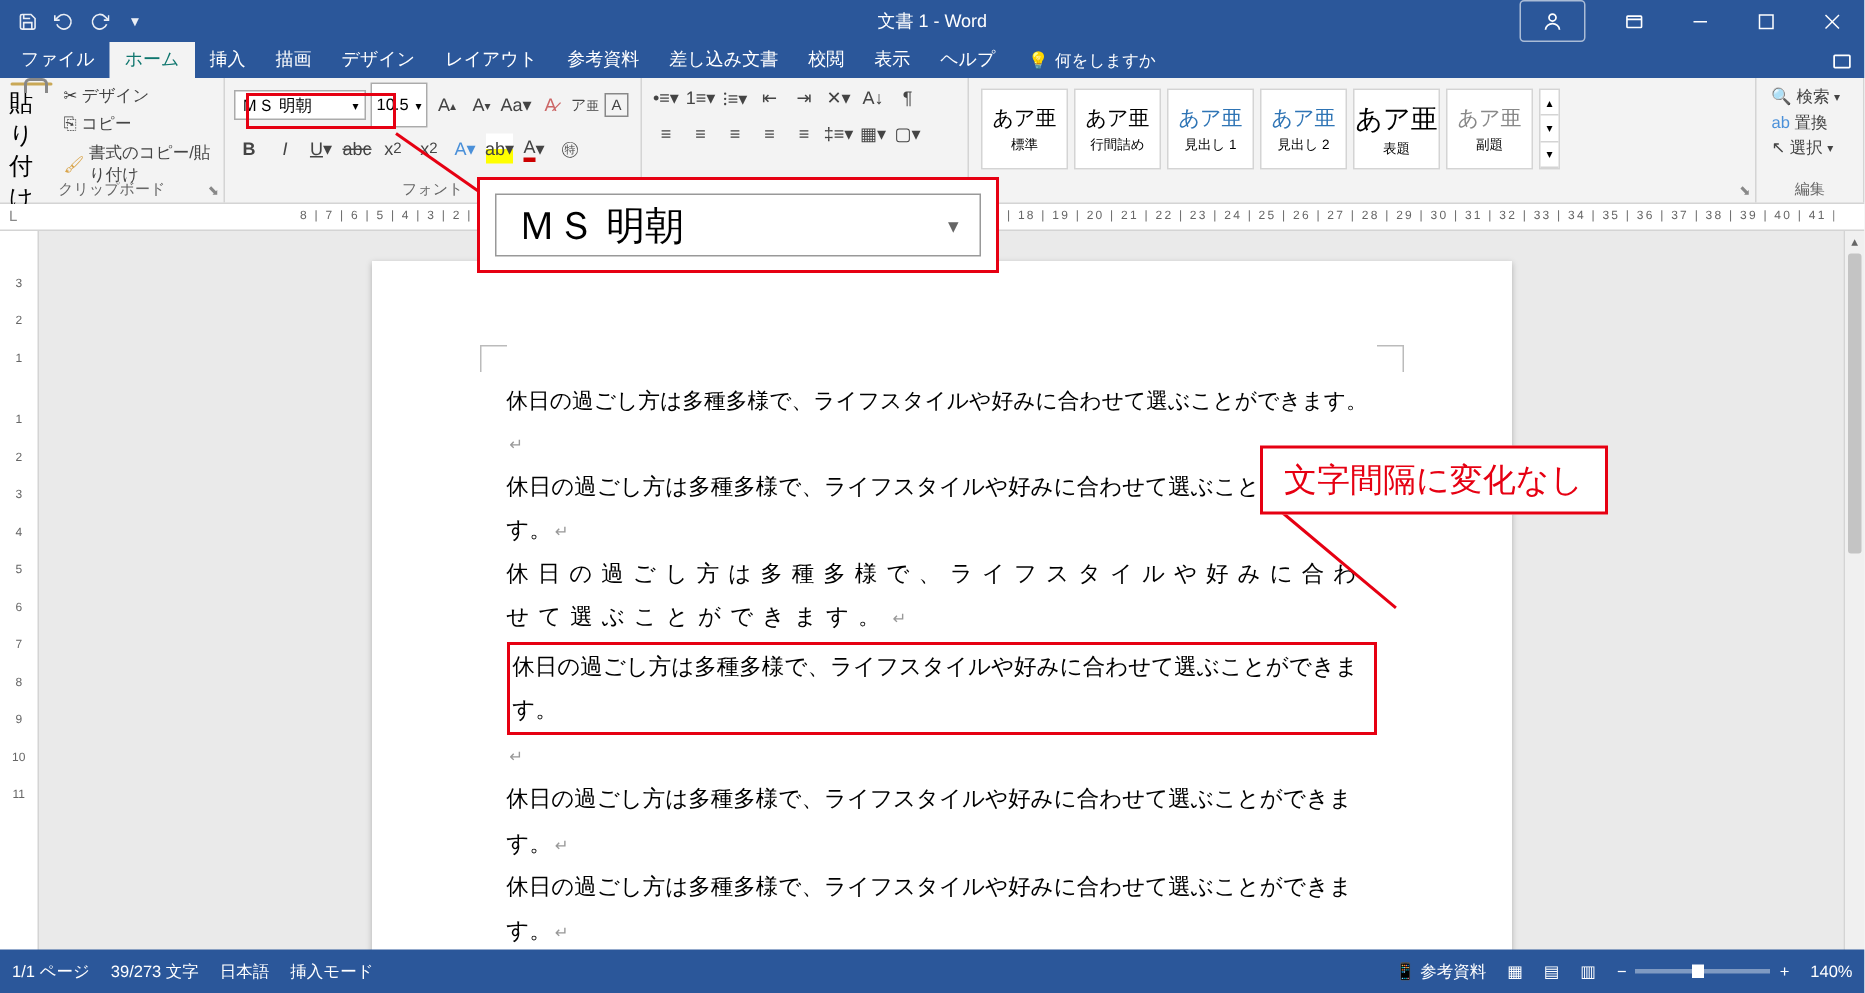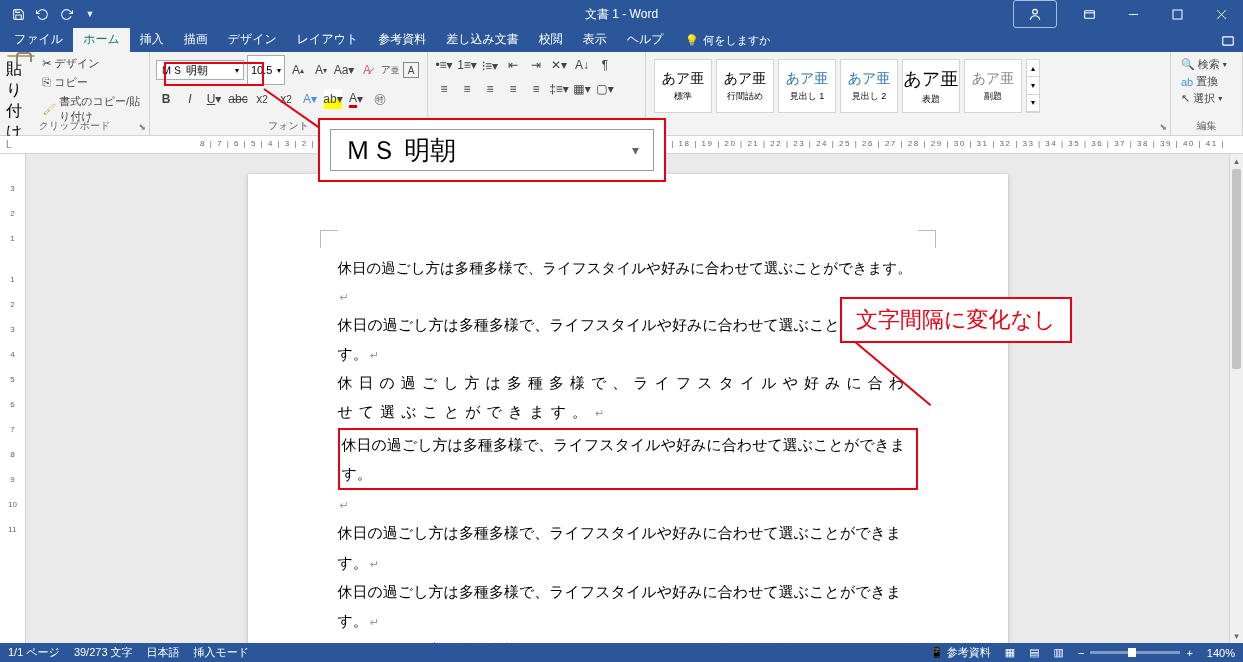--- a/index.html
+++ b/index.html
@@ -48,21 +48,21 @@
 .page-wrap{flex:1;overflow:hidden;display:flex;justify-content:center;padding-top:20px}
 .page{width:760px;background:#fff;box-shadow:0 1px 4px rgba(0,0,0,.25);padding:80px 90px 60px;position:relative}
 .corner{position:absolute;width:18px;height:18px;border:1px solid #bbb}
 .corner.tl{top:56px;left:72px;border-right:none;border-bottom:none}
 .corner.tr{top:56px;right:72px;border-left:none;border-bottom:none}
 .doc-line{font-family:"MS Mincho","Hiragino Mincho ProN",serif;font-size:15px;color:#000;line-height:1.95;position:relative}
 .doc-line .ret{color:#999;font-size:11px;margin-left:2px}
 .line-expanded{letter-spacing:6px}
 .line-compressed{font-size:14.5px}
 .boxed{border:2px solid #e60012;padding:0 2px;display:inline-block}
-.statusbar{position:absolute;bottom:0;left:0;right:0;height:19px;background:#2b579a;color:#fff;font-size:11px;display:flex;align-items:center;padding:0 8px;gap:14px}
+.statusbar{position:absolute;bottom:0;left:0;right:0;height:29px;background:#2b579a;color:#fff;font-size:11px;display:flex;align-items:center;padding:0 8px;gap:14px}
 .statusbar .spacer{flex:1}
 .zoom{display:flex;align-items:center;gap:6px}
 .zoom-track{width:90px;height:3px;background:rgba(255,255,255,.4);position:relative}
 .zoom-thumb{position:absolute;left:38px;top:-3px;width:8px;height:9px;background:#fff}
 .vscroll{position:absolute;right:0;top:154px;bottom:19px;width:14px;background:#f0f0f0;border-left:1px solid #d4d4d4}
 .vscroll .thumb{position:absolute;top:15px;left:2px;right:2px;height:200px;background:#c4c4c4;border-radius:2px}
 .vscroll .arr{position:absolute;left:0;right:0;height:14px;display:flex;align-items:center;justify-content:center;font-size:9px;color:#666;cursor:pointer}
 .red-highlight-font{position:absolute;top:62px;left:164px;width:100px;height:24px;border:2.5px solid #e60012;pointer-events:none;z-index:50}
 .callout-font{position:absolute;top:118px;left:318px;width:348px;height:64px;background:#fff;border:2.5px solid #e60012;z-index:60;display:flex;align-items:center;padding:6px 10px}
 .callout-font-inner{border:1px solid #999;height:42px;width:100%;display:flex;align-items:center;justify-content:space-between;padding:0 14px;font-family:"MS Mincho",serif;font-size:26px}

